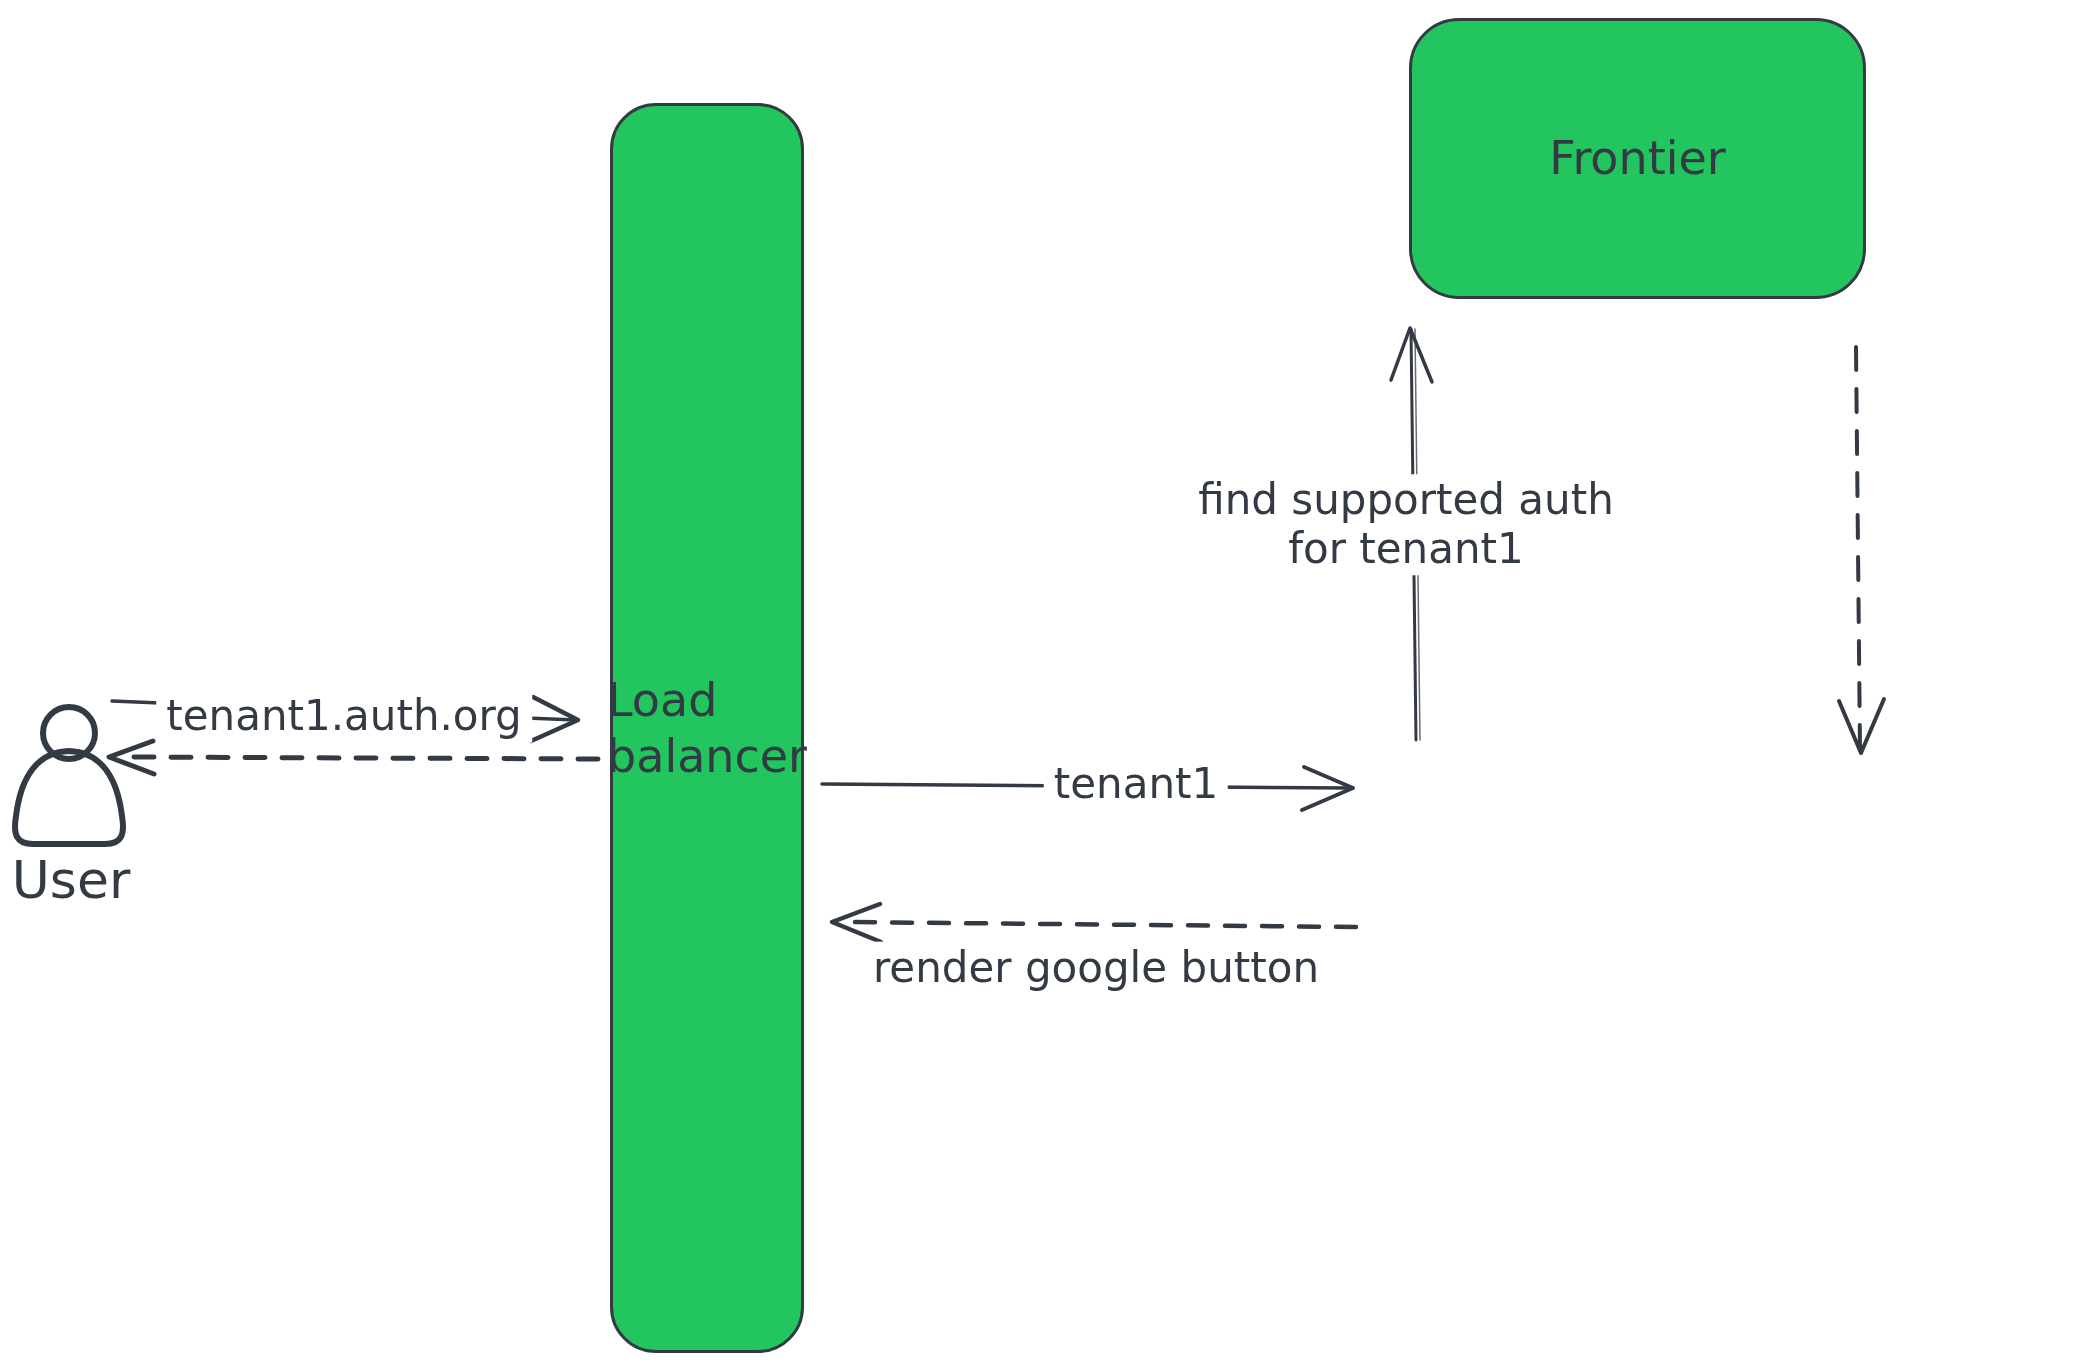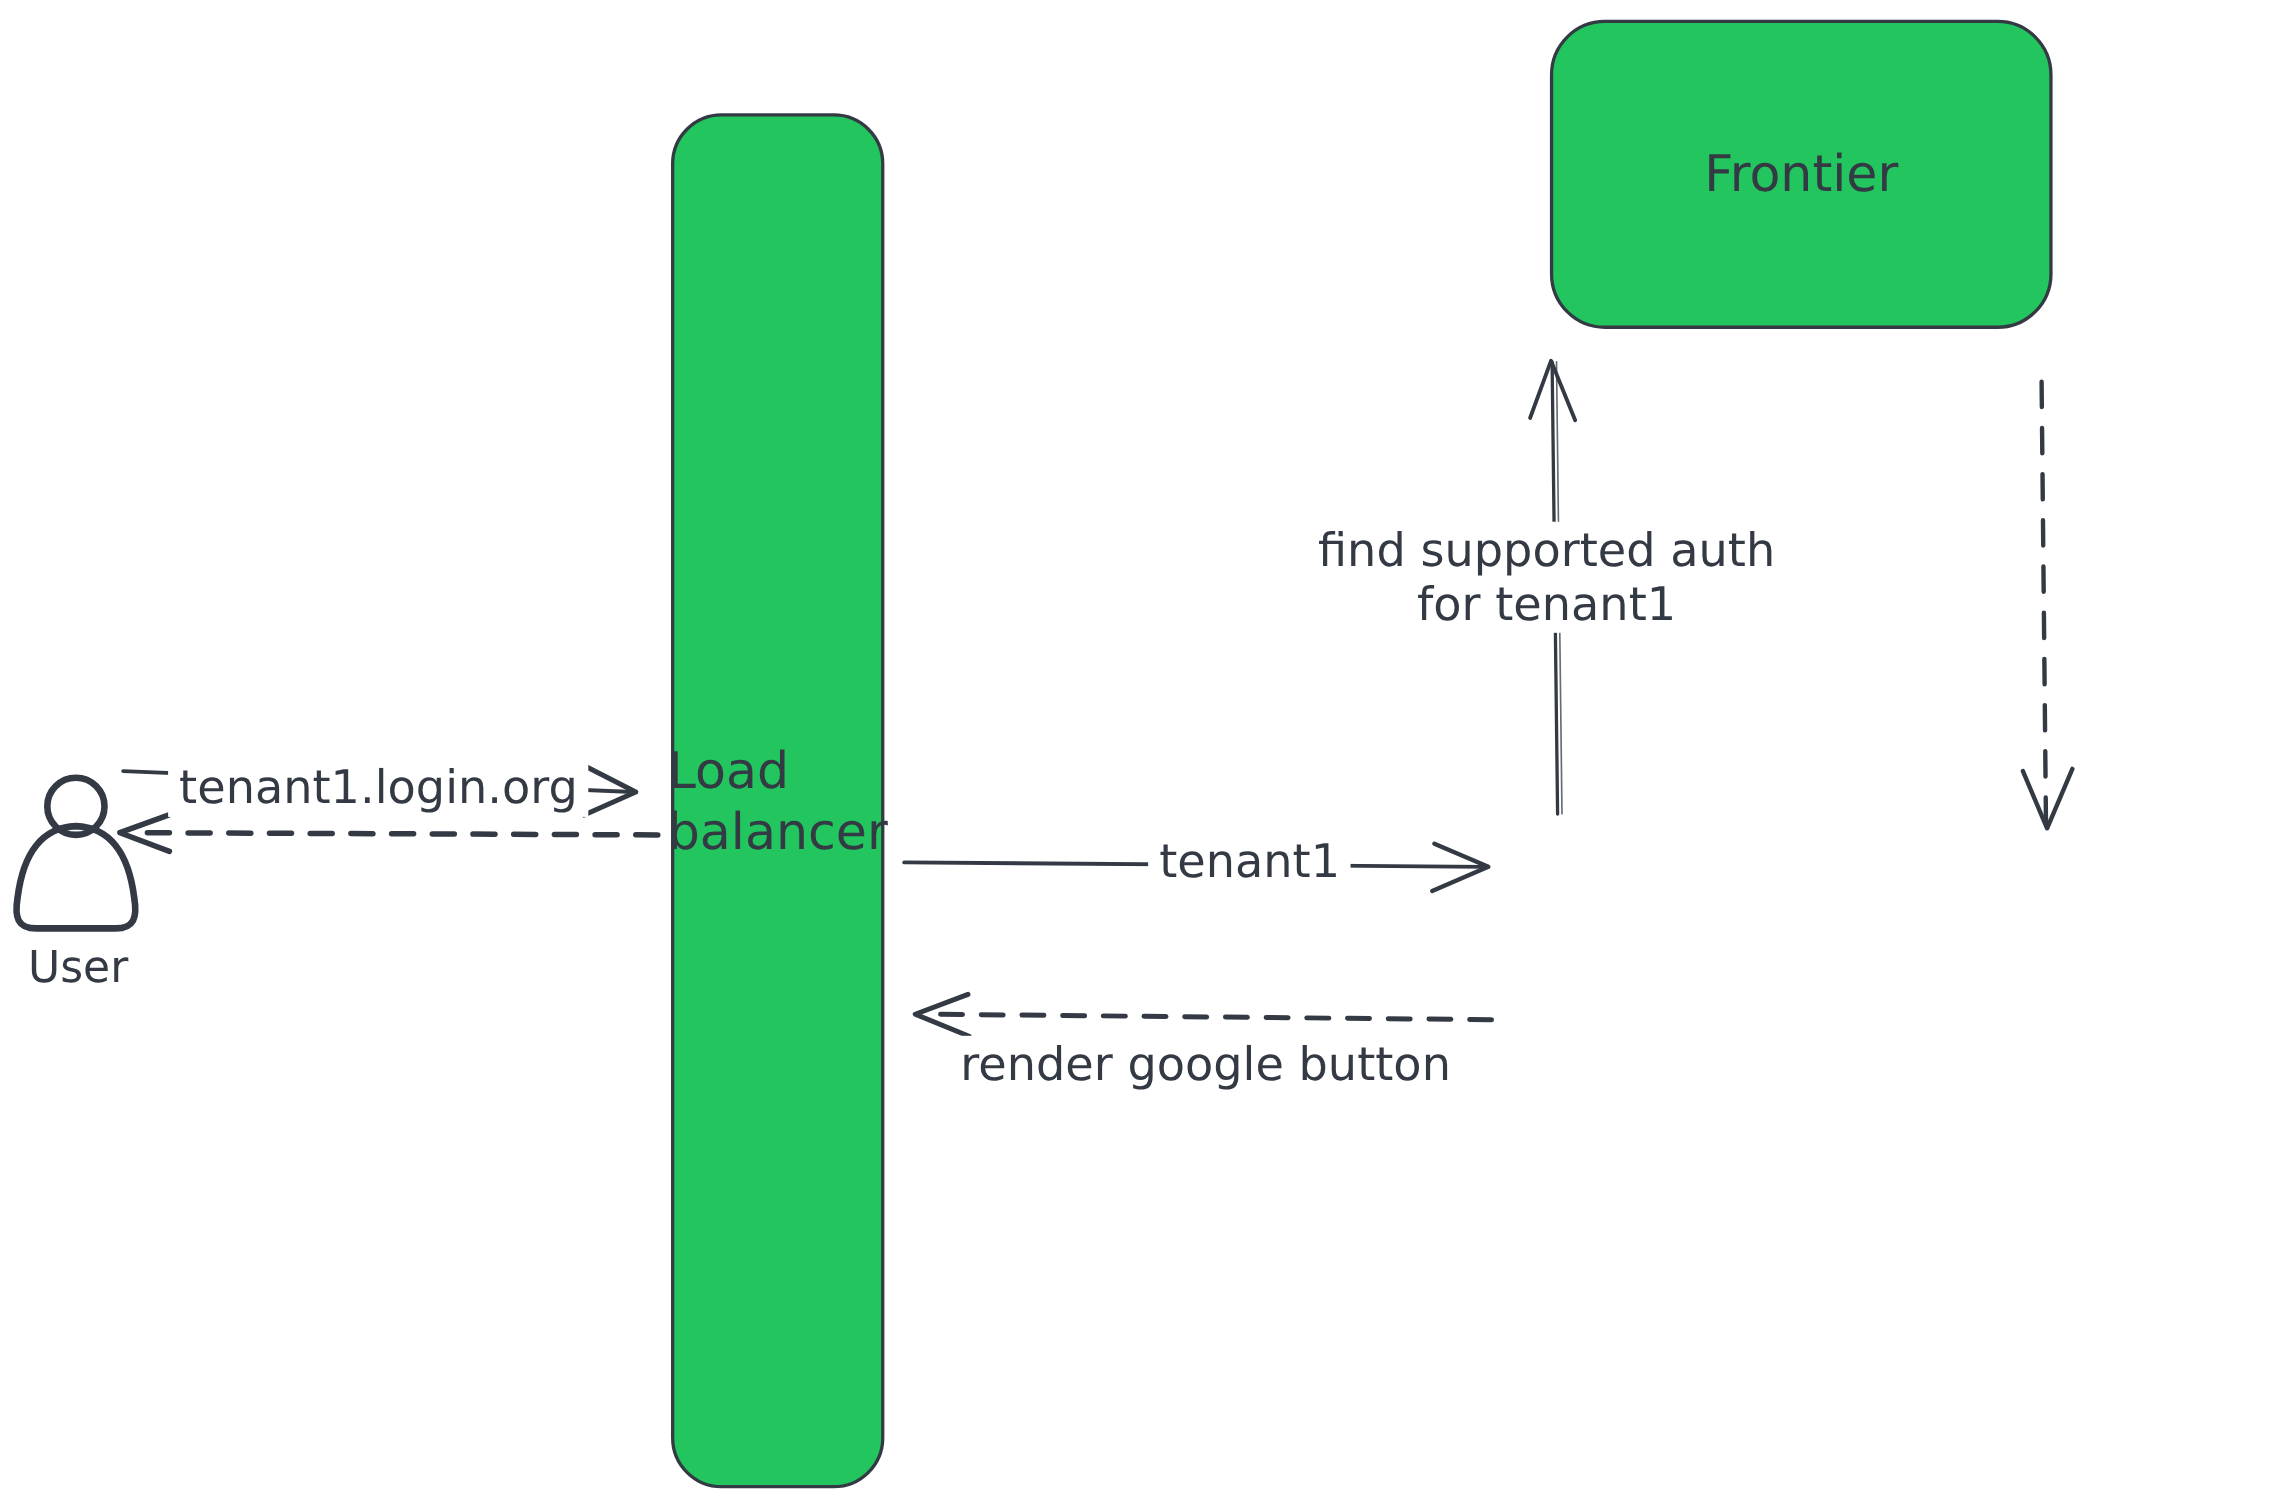--- a/index.html
+++ b/index.html
@@ -59,21 +59,21 @@
   #label-user-request   { left: 344px;  top: 716px; }
   #label-forward-tenant { left: 1136px; top: 784px; }
   #label-render-button  { left: 1096px; top: 968px; }
   #label-find-auth      { left: 1406px; top: 525px; }
   #label-return-login   { left: 1850px; top: 531px; }
   .actor-label {
     position: absolute;
     transform: translate(-50%, -50%);
     left: 71px;
     top: 880px;
-    font-size: 40px;
+    font-size: 52px;
     color: var(--stroke);
   }
 </style>
 </head>
 <body>
 
 <div class="canvas">
 
   <svg class="layer" viewBox="0 0 2083 1372">
     <defs>
@@ -125,19 +125,19 @@
 balancer</div>
   </div>
 
   <div class="node" id="node-frontier">
     <div class="node-label">Frontier</div>
   </div>
 
 
   <div class="actor-label">User</div>
 
-  <div class="edge-label" id="label-user-request">tenant1.login.org</div>
+  <div class="edge-label" id="label-user-request">tenant1.auth.org</div>
   <div class="edge-label" id="label-forward-tenant">tenant1</div>
   <div class="edge-label" id="label-render-button">render google button</div>
   <div class="edge-label" id="label-find-auth">find supported auth
 for tenant1</div>
 
 </div>
 
 </body></html>

